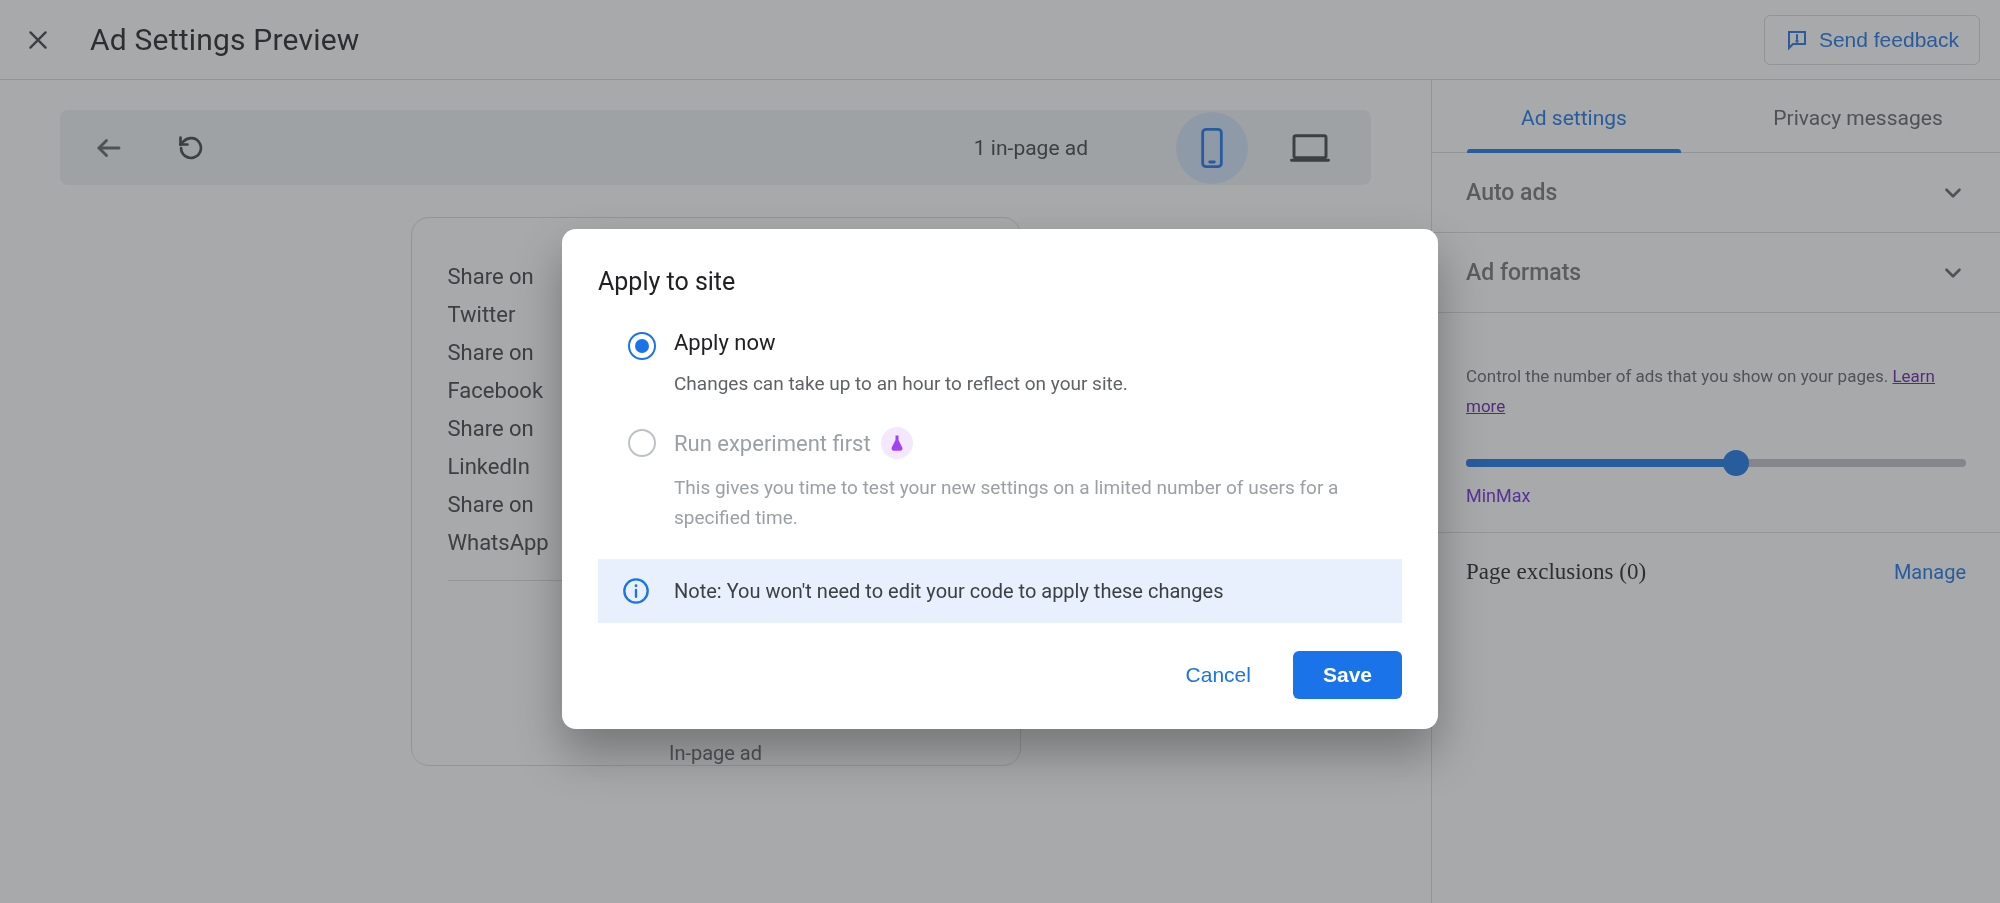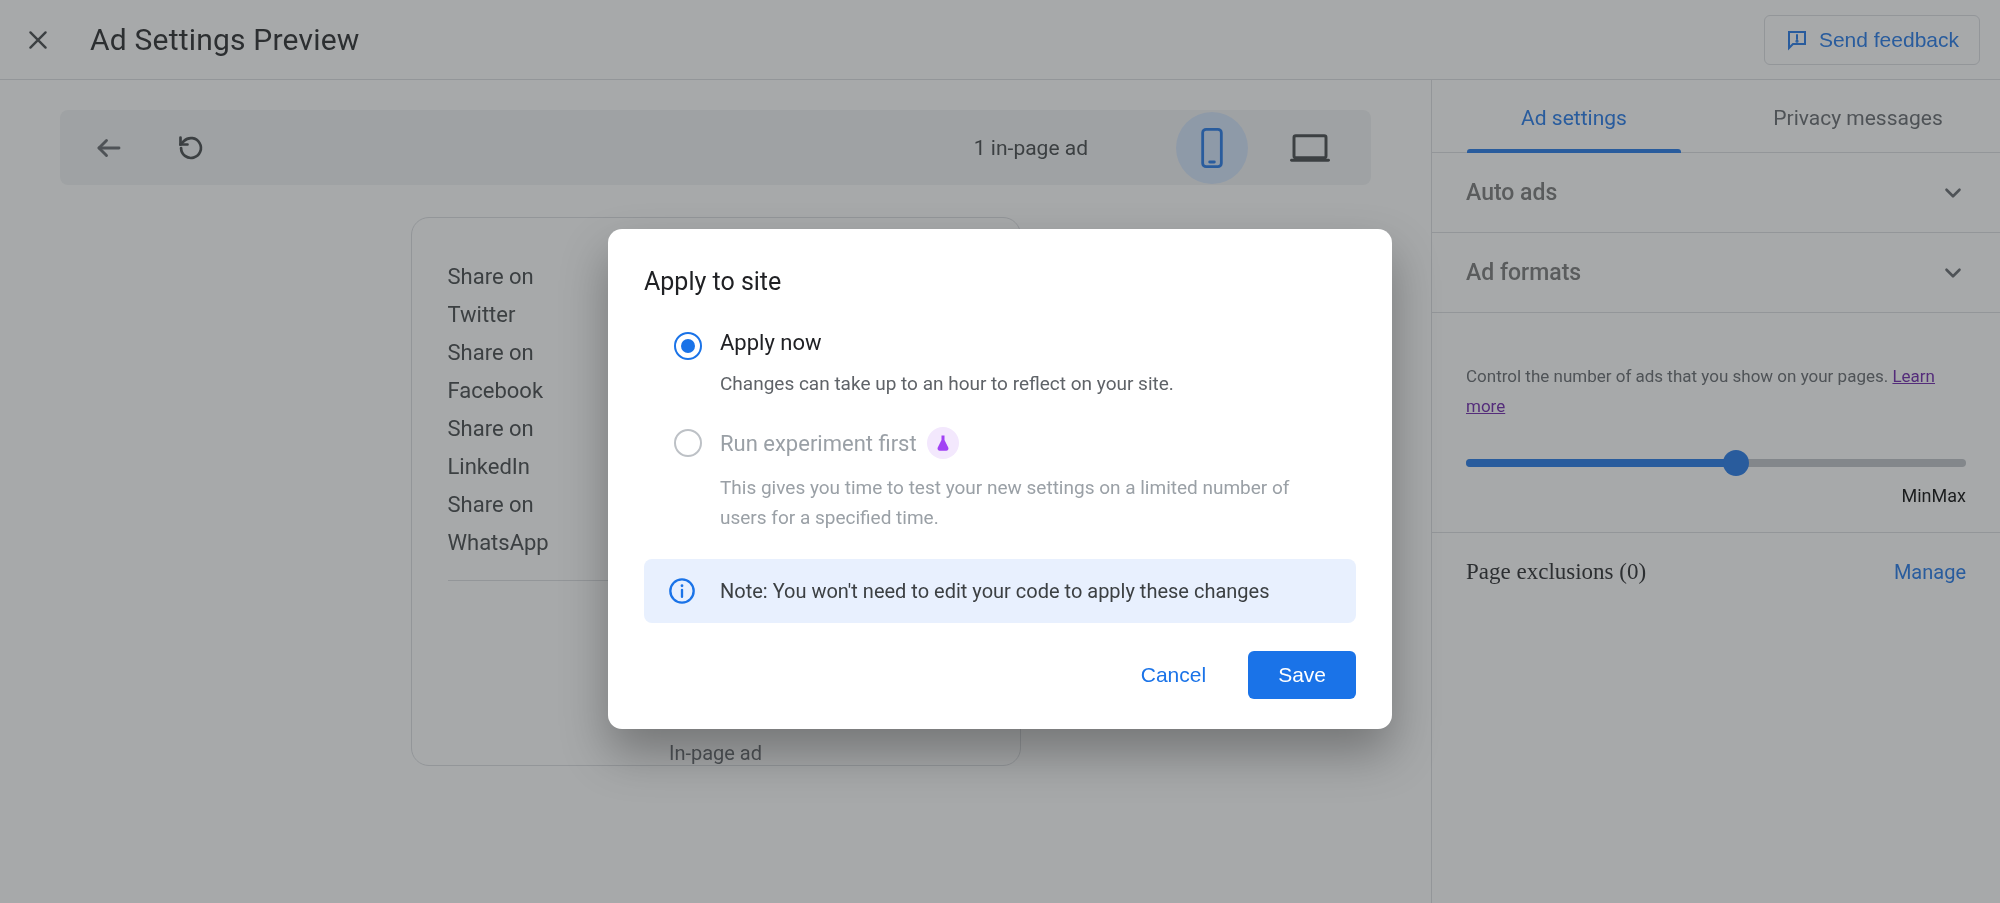--- a/index.html
+++ b/index.html
@@ -42,44 +42,44 @@
   .section { border-bottom:1.5px solid #dadce0; padding: 26px 34px; }
   .section-row { display:flex; align-items:center; justify-content:space-between; cursor:pointer; }
   .section-title { font-size:23px; font-weight:500; color:#737373; }
   .chev { width:26px; height:26px; color:#5f6368;}
   .section .desc { font-size:17px; color:#5f6368; margin-top:22px; line-height:30px; }
   .section .desc a { color:#681da8; text-decoration: underline; }
 
   .slider { position:relative; height:8px; background:#bdc1c6; border-radius:4px; margin:38px 0 18px; }
   .slider .fill { position:absolute; left:0; top:0; bottom:0; background:#1a73e8; border-radius:4px; }
   .slider .handle { position:absolute; top:50%; width:26px; height:26px; background:#1a73e8; border-radius:50%; transform:translate(-50%,-50%);}
-  .slider-labels { display:flex; justify-content:flex-end; font-size:18px; color:#000000; margin-top:6px; }
+  .slider-labels { display:flex; justify-content:flex-start; font-size:18px; color:#6d28d9; margin-top:6px; }
 
   .exclusions-row { display:flex; align-items:center; justify-content:space-between; padding: 26px 34px; }
   .exclusions-row .label { font-size:23px; font-weight:500;font-family:Liberation Serif, serif; }
   .manage-link { color:#1a73e8; font-size:20px; cursor:pointer; }
 
   
   .overlay { position:absolute; inset:0; background:rgba(60,64,67,0.45); display:flex; align-items:flex-start; justify-content:center; }
-  .dialog { margin-top:229px; width:784px; background:#fff; border-radius:14px; padding:38px 36px 30px 36px; box-shadow: 0 24px 48px rgba(0,0,0,0.3); }
+  .dialog { margin-top:229px; width:876px; background:#fff; border-radius:14px; padding:38px 36px 30px 36px; box-shadow: 0 24px 48px rgba(0,0,0,0.3); }
   .dialog h2 { font-size:25px; font-weight:400; margin-bottom:28px; }
   .radio-row { display:flex; gap:18px; padding:6px 30px 22px 30px; align-items:flex-start; }
   .radio-row.disabled .rlabel, .radio-row.disabled .rdesc { color:#9aa0a6; }
   .radio { width:28px; height:28px; flex:0 0 28px; border:2.5px solid #5f6368; border-radius:50%; margin-top:2px; display:flex; align-items:center; justify-content:center; cursor:pointer;}
   .radio.checked { border-color:#1a73e8; }
   .radio.checked::after { content:""; width:14px; height:14px; background:#1a73e8; border-radius:50%; }
   .radio-row.disabled .radio { border-color:#bdc1c6; }
   .rlabel { font-size:22px; color:#202124; display:flex; align-items:center; gap:10px;}
   .rdesc { font-size:19px; color:#5f6368; margin-top:14px; line-height:30px; max-width:700px; }
   .lab-badge { width:32px; height:32px; background:#f3e8fd; border-radius:50%; display:inline-flex; align-items:center; justify-content:center; }
-  .note { margin-top:4px; background:#e8f0fe; border-radius:8px; padding:18px 24px; display:flex; align-items:center; gap:24px; font-size:20px; color:#3c4043; }
+  .note { margin-top:4px; background:#e8f0fe; border-radius:0; padding:18px 24px; display:flex; align-items:center; gap:24px; font-size:20px; color:#3c4043; }
   .note svg { flex:0 0 auto; }
   .actions { display:flex; justify-content:flex-end; gap:24px; margin-top:28px; }
   .btn-text { color:#1a73e8; font-size:21px; padding:12px 18px; background:none; border:none; cursor:pointer; border-radius:6px; }
-  .btn-fill { background:#1a73e8; color:#fff; font-size:21px; padding:12px 30px; border:none; border-radius:6px; cursor:pointer; }
+  .btn-fill { background:#1a73e8; color:#fff; font-size:21px; padding:12px 30px; border:none; border-radius:6px; cursor:pointer;font-weight:bold; }
 
   svg { display:block; }
 </style>
 </head>
 <body>
 
 <div class="app">
 
   <div class="topbar">
     <div class="close">

